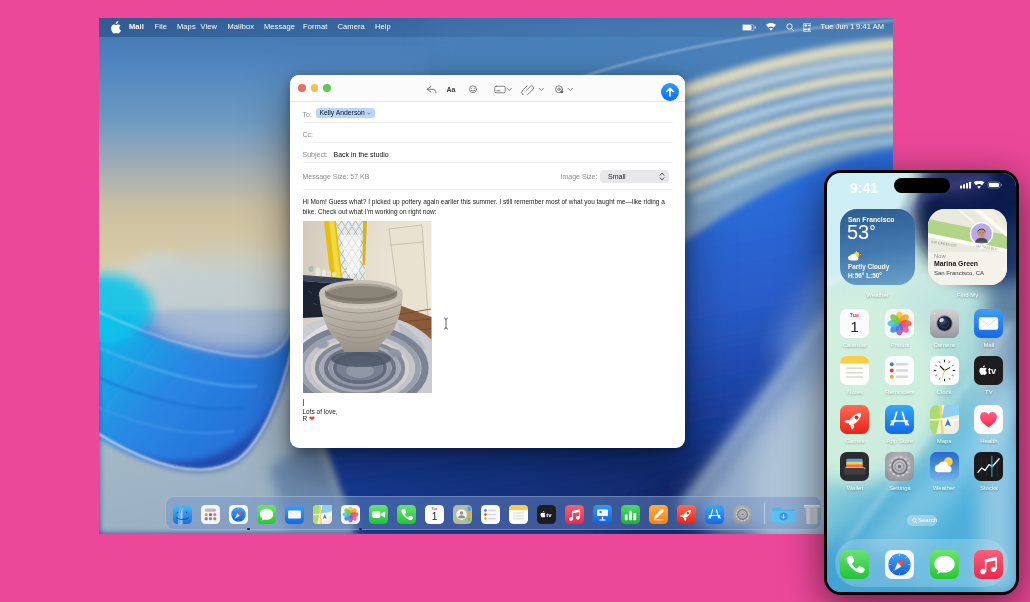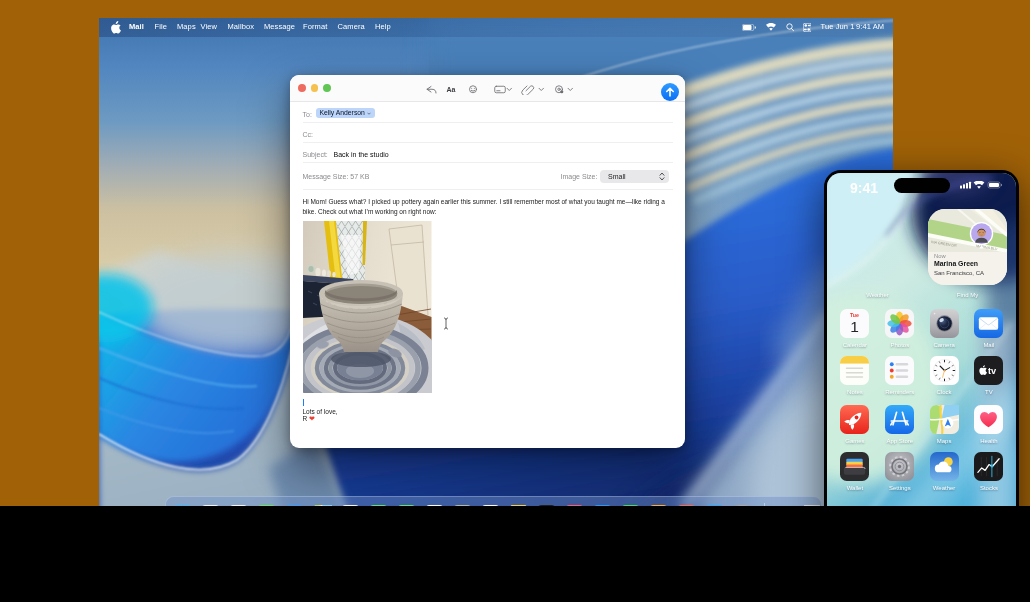--- a/index.html
+++ b/index.html
@@ -1,16 +1,16 @@
 <!DOCTYPE html>
 <html><head><meta charset="utf-8">
 <style>
 html,body{margin:0;padding:0;background:#000;}
 *{box-sizing:border-box;}
-#stage{position:relative;width:1030px;height:506px;background:#a16207;overflow:hidden;font-family:"Liberation Sans",sans-serif;}
+#stage{position:relative;width:1030px;height:602px;background:#ec4899;overflow:hidden;font-family:"Liberation Sans",sans-serif;}
 #desk{position:absolute;left:99px;top:18px;width:794px;height:516px;overflow:hidden;}
 #menubar{position:absolute;left:0;top:0;width:794px;height:19px;background:linear-gradient(90deg,rgba(16,42,92,0.34),rgba(35,70,125,0.16) 60%,rgba(80,100,125,0.12));color:#fff;font-size:7.5px;}
 .mi{position:absolute;top:4px;white-space:nowrap;letter-spacing:0.1px;}
 #mailwin{position:absolute;left:191px;top:57px;width:395px;height:373px;background:#fff;border-radius:9px;box-shadow:0 20px 45px rgba(0,0,10,0.5),0 3px 12px rgba(0,0,10,0.35);}
 #mwhead{position:absolute;left:0;top:0;width:395px;height:27px;border-bottom:1px solid #e7e7e9;border-radius:9px 9px 0 0;background:#fbfbfc;}
 .tl{position:absolute;top:9.3px;width:7.8px;height:7.8px;border-radius:50%;}
 .mrow{position:absolute;left:12.5px;width:370px;border-bottom:1px solid #efeff1;color:#8b8b90;font-size:7px;}
 #mailbody{position:absolute;left:12.5px;top:122px;width:364px;color:#1a1a1c;font-size:6.5px;line-height:9.6px;}
 #dock{position:absolute;left:65.5px;top:477.5px;width:657px;height:34px;border-radius:8.5px;background:rgba(110,145,200,0.45);border:0.5px solid rgba(255,255,255,0.25);}
 .di{position:absolute;top:8px;width:19px;height:19px;}
@@ -624,20 +624,31 @@
           <rect x="0" y="9" width="4" height="6" rx="1.2"></rect>
           <rect x="6" y="6.5" width="4" height="8.5" rx="1.2"></rect>
           <rect x="12" y="4" width="4" height="11" rx="1.2"></rect>
           <rect x="18" y="1.5" width="4" height="13.5" rx="1.2"></rect>
         </g>
       <path fill="#fff" d="M38,15 L41.8,10.6 A6.8,6.8 0 0 0 34.2,10.6 Z M31.9,8 A9.8,9.8 0 0 1 44.1,8 L46.4,5.2 A13.4,13.4 0 0 0 29.6,5.2 Z M27.3,2.5 L29.6,5.2 A13.4,13.4 0 0 1 46.4,5.2 L48.7,2.5 A17,17 0 0 0 27.3,2.5 Z" transform="translate(0,0.5)"></path>
       <rect x="56" y="2" width="24" height="12" rx="3.5" fill="none" stroke="#fff" stroke-opacity="0.75"></rect>
         <rect x="58" y="4" width="20" height="8" rx="2" fill="#fff"></rect>
         <path d="M82,5.5 v5 a2.8,2.8 0 0 0 0,-5z" fill="#fff" fill-opacity="0.75"></path>
     </svg>
+    <div id="wxwidget" style="position:absolute;left:13px;top:36px;width:75px;height:76px;border-radius:17px;overflow:hidden;background:linear-gradient(172deg,#2c5c90,#4479b0 55%,#6ba3c8);color:#fff">
+      <div style="position:absolute;left:8px;top:7px;font-size:6.8px;font-weight:600">San Francisco</div>
+      <div style="position:absolute;left:7px;top:12px;font-size:20px;font-weight:300">53<span style="font-size:16px;vertical-align:2px">°</span></div>
+      <svg style="position:absolute;left:8px;top:42px" width="13" height="10" viewBox="0 0 26 20">
+          <circle cx="17" cy="7" r="5" fill="#f7d348"></circle>
+          <path d="M17,0 v2 M24,7 h2 M22,2 l-1.4,1.4 M22,12 l-1.4,-1.4" stroke="#f7d348" stroke-width="1.6"></path>
+          <path d="M5,19 a5,5 0 0 1 0,-10 a6.5,6.5 0 0 1 12,2 a4,4 0 0 1 0,8 Z" fill="#fff"></path>
+        </svg>
+      <div style="position:absolute;left:8px;top:54px;font-size:6.4px;font-weight:600">Partly Cloudy</div>
+      <div style="position:absolute;left:8px;top:63px;font-size:6.4px;font-weight:600">H:56° L:50°</div>
+    </div>
     <div id="fmwidget" style="position:absolute;left:101px;top:36px;width:79px;height:76px;border-radius:17px;overflow:hidden;background:#e8e8dc">
       <svg width="79" height="76" viewBox="0 0 79 76">
         <rect width="79" height="76" fill="#eae9de"></rect>
         <polygon points="0,10 79,26 79,42 0,26" fill="#b2d488"></polygon>
         <polygon points="0,24 79,40 79,44 0,28" fill="#fdfdf8"></polygon>
         <polygon points="42,0 64,0 79,20 79,28" fill="#f3f0e2"></polygon>
         <path d="M48,0 L79,26" stroke="#fdfdf8" stroke-width="3.5"></path>
         <path d="M30,0 L56,22" stroke="#f8f7ef" stroke-width="2"></path>
         <rect x="0" y="43" width="79" height="33" fill="#f4f2ec" opacity="0.94"></rect>
         <text x="3" y="34" font-size="3.6" fill="#8f957e" transform="rotate(9 3 34)" font-family="Liberation Sans">INA GREEN DR</text>

